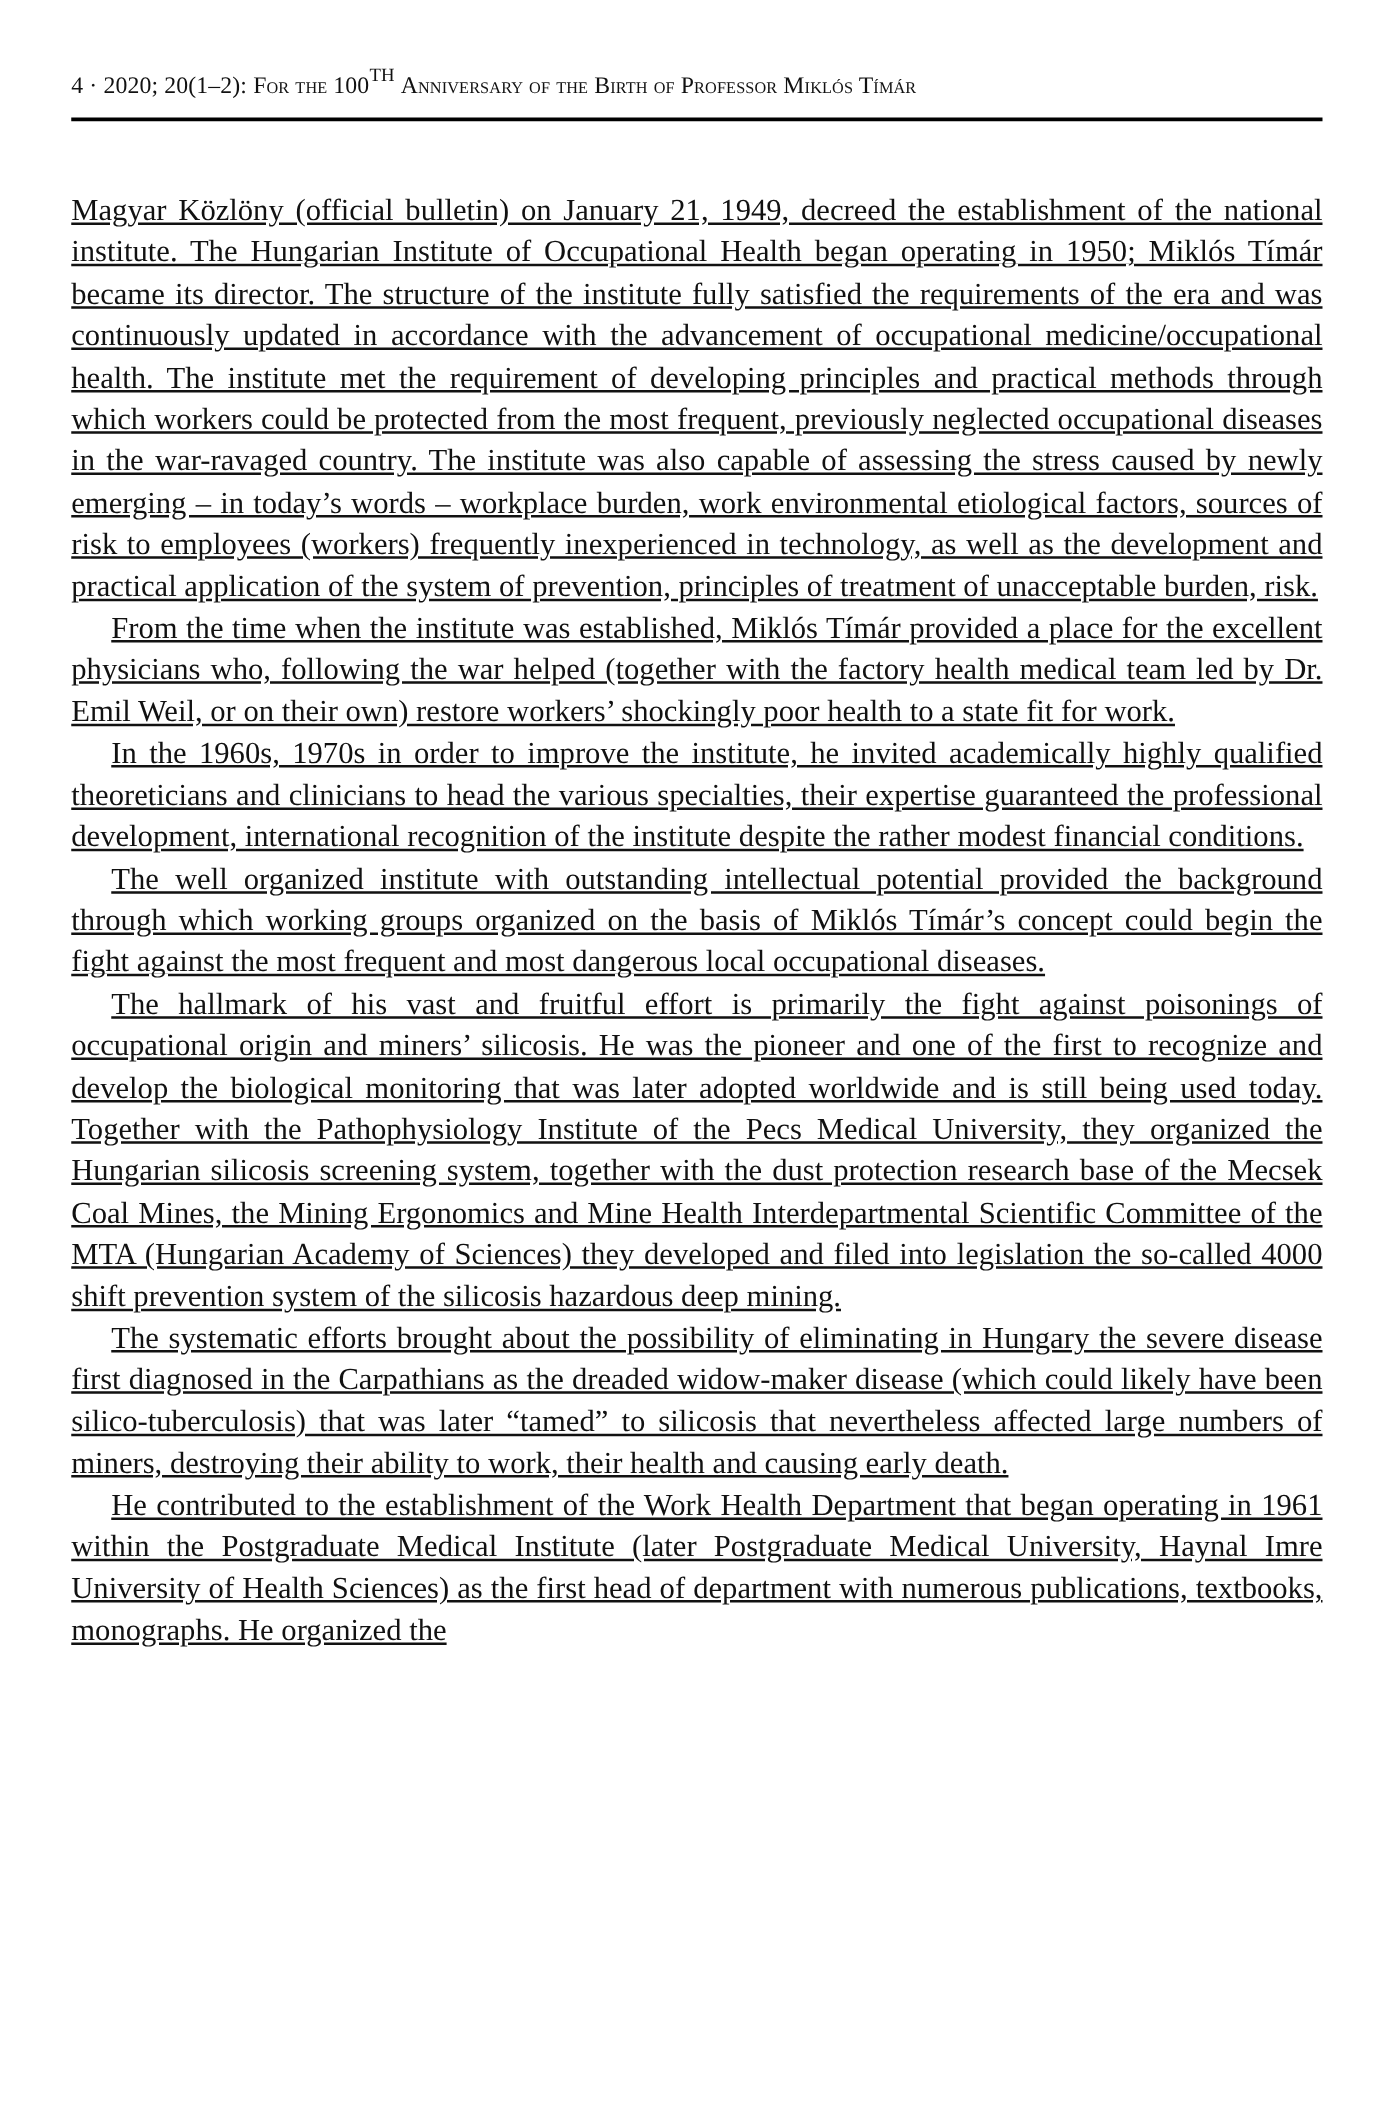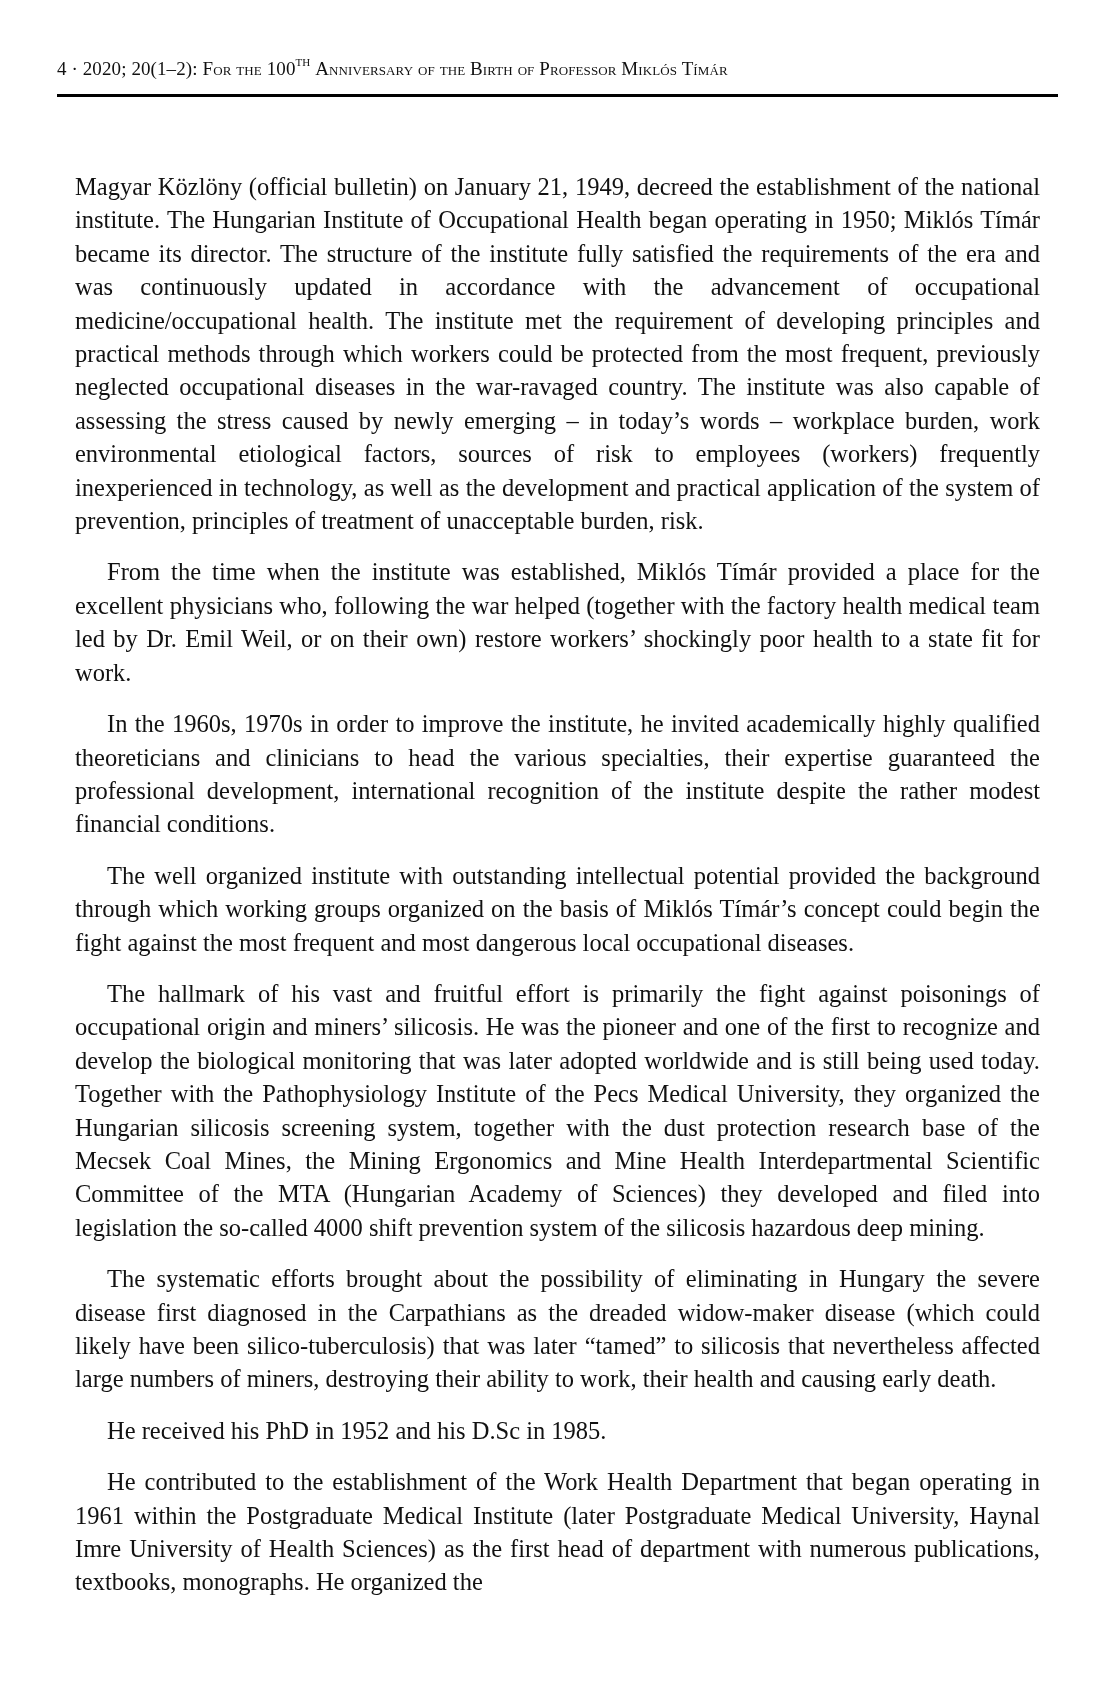--- a/index.html
+++ b/index.html
@@ -3,30 +3,30 @@
   <meta charset="utf-8">
   <style>
     html, body { margin: 0; padding: 0; background: #ffffff; }
     body { width: 1110px; height: 1682px; position: relative; overflow: hidden; color: #111; }
     .header {
       position: absolute; left: 57px; top: 56px; width: 1001px;
       font-family: "Liberation Serif", serif; font-size: 19px; letter-spacing: 0.1px;
       line-height: 26px; white-space: nowrap;
     }
     .header .sc { font-variant: small-caps; }
-    .header sup { font-size: 11px; vertical-align: 9px; line-height: 0; }
+    .header sup { font-size: 15px; vertical-align: 9px; line-height: 0; }
     .rule {
       position: absolute; left: 57px; top: 94px; width: 1001px; height: 3px; background: #000;
     }
     .body {
       position: absolute; left: 57px; top: 152px; width: 1001px;
       font-family: "Liberation Serif", serif; font-size: 24.5px; line-height: 33.4px;
       text-align: justify; hyphens: manual;
     }
-    .body p { margin: 18px; text-indent: 0; }
+    .body p { margin: 0; text-indent: 0; text-decoration: underline; }
     .body p.indent { text-indent: 32px; }
   </style>
 </head>
 <body>
 
 <div class="header">
   <span>4</span>
   <span>·</span>
   <span>2020; 20(1–2):</span>
   <span class="sc">For the 100</span><sup>TH</sup>
@@ -34,15 +34,14 @@
 </div>
 <div class="rule"></div>
 
 <div class="body">
   <p>Magyar Közlöny (official bulletin) on January 21, 1949, decreed the establishment of the national institute. The Hungarian Institute of Occupational Health began op­erating in 1950; Miklós Tímár became its director. The structure of the institute fully satisfied the requirements of the era and was continuously updated in accordance with the advancement of occupational medicine/occupational health. The institute met the requirement of developing principles and practical methods through which workers could be protected from the most frequent, previously neglected occupa­tional diseases in the war-ravaged country. The institute was also capable of assess­ing the stress caused by newly emerging – in today’s words – workplace burden, work environmental etiological factors, sources of risk to employees (workers) fre­quently inexperienced in technology, as well as the development and practical ap­plication of the system of prevention, principles of treatment of unacceptable bur­den, risk.</p>
   <p class="indent">From the time when the institute was established, Miklós Tímár provided a place for the excellent physicians who, following the war helped (together with the fac­tory health medical team led by Dr. Emil Weil, or on their own) restore workers’ shockingly poor health to a state fit for work.</p>
   <p class="indent">In the 1960s, 1970s in order to improve the institute, he invited academically highly qualified theoreticians and clinicians to head the various specialties, their expertise guaranteed the professional development, international recognition of the institute despite the rather modest financial conditions.</p>
   <p class="indent">The well organized institute with outstanding intellectual potential provided the background through which working groups organized on the basis of Miklós Tímár’s concept could begin the fight against the most frequent and most dangerous local occupational diseases.</p>
   <p class="indent">The hallmark of his vast and fruitful effort is primarily the fight against poison­ings of occupational origin and miners’ silicosis. He was the pioneer and one of the first to recognize and develop the biological monitoring that was later adopted world­wide and is still being used today. Together with the Pathophysiology Institute of the Pecs Medical University, they organized the Hungarian silicosis screening system, together with the dust protection research base of the Mecsek Coal Mines, the Min­ing Ergonomics and Mine Health Interdepartmental Scientific Committee of the MTA (Hungarian Academy of Sciences) they developed and filed into legislation the so-called 4000 shift prevention system of the silicosis hazardous deep mining.</p>
   <p class="indent">The systematic efforts brought about the possibility of eliminating in Hungary the severe disease first diagnosed in the Carpathians as the dreaded widow-maker disease (which could likely have been silico-tuberculosis) that was later “tamed” to silicosis that nevertheless affected large numbers of miners, destroying their ability to work, their health and causing early death.</p>
-  <p class="indent">He received his PhD in 1952 and his D.Sc in 1985.</p>
   <p class="indent">He contributed to the establishment of the Work Health Department that began operating in 1961 within the Postgraduate Medical Institute (later Postgraduate Medical University, Haynal Imre University of Health Sciences) as the first head of department with numerous publications, textbooks, monographs. He organized the</p>
 </div>
 
 </body></html>

